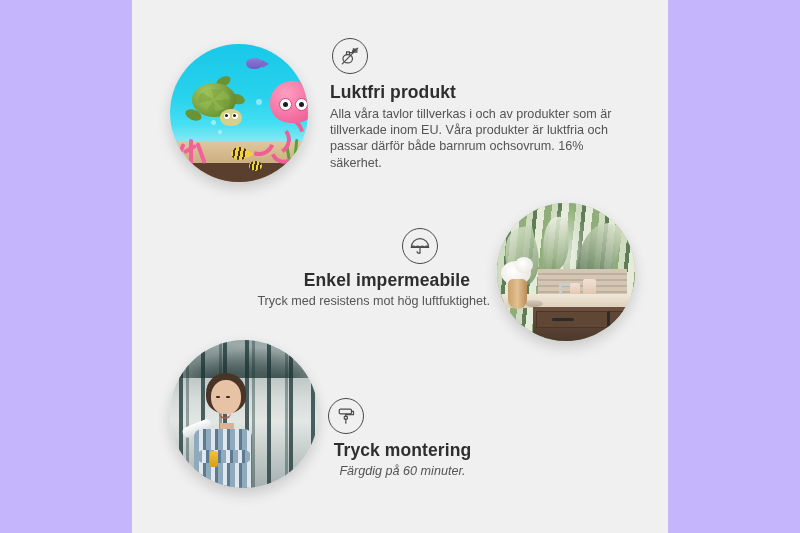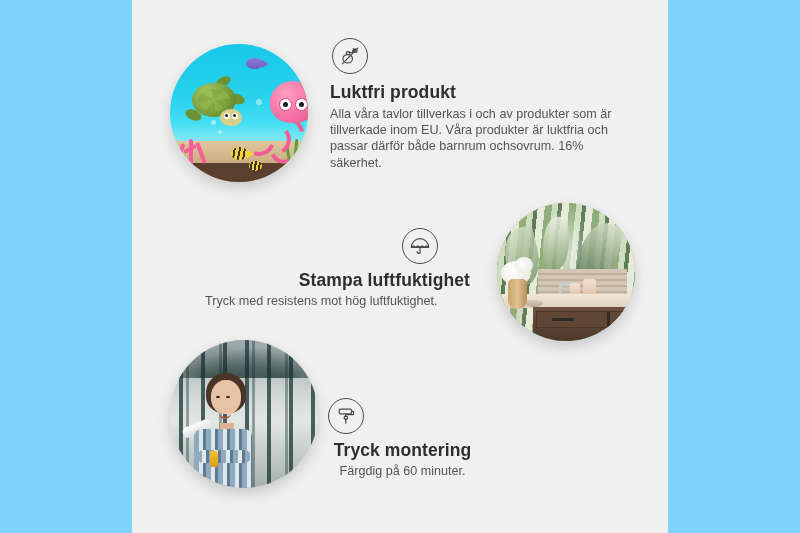--- a/index.html
+++ b/index.html
@@ -2,21 +2,21 @@
 <html><head>
 <meta charset="utf-8">
 <style>
   html,body{margin:0;padding:0;}
   body{
     width:800px;height:533px;
     background:#ffffff;
     font-family:"Liberation Sans","DejaVu Sans",sans-serif;
     overflow:hidden;
   }
-  #stage{position:relative;width:800px;height:533px;background:#7dd3fc;}
+  #stage{position:relative;width:800px;height:533px;background:#c4b5fd;}
 
   
   .panel{
     position:absolute;left:132px;top:0;width:536px;height:533px;
     background:#f0f0f0;
   }
 
   
   .circle{
     position:absolute;border-radius:50%;overflow:hidden;
@@ -165,27 +165,27 @@
   }
 
   #block-odor{left:330px;top:38px;width:300px;text-align:left;}
   #block-odor .ic{margin:0 0 8px 2px;}
   #block-odor h3.ttl{margin-bottom:3px;}
 
   #block-water{left:205px;top:228px;width:285px;text-align:center;}
   #block-water .icwrap{display:flex;justify-content:flex-end;padding-right:52px;}
   #block-water .ic{margin-bottom:6px;}
   #block-water h3.ttl{text-align:right;padding-right:20px;}
-  #block-water p.desc{text-align:left;}
+  #block-water p.desc{text-align:right;}
 
   #block-mount{left:300px;top:398px;width:205px;text-align:center;}
   #block-mount .icwrap{display:flex;justify-content:flex-start;padding-left:28px;}
   #block-mount .ic{margin-bottom:6px;}
   #block-mount h3.ttl{text-align:center;}
-  #block-mount p.desc{text-align:center;}
+  #block-mount p.desc{text-align:center;font-style:italic;}
 </style>
 </head>
 <body>
 
 <div id="stage">
 
   <div class="panel"></div>
 
   <div class="circle" id="circle-aquarium">
     <div class="scene">
@@ -287,21 +287,21 @@
     <div class="icwrap">
       <div class="ic">
         <svg width="22" height="22" viewBox="0 0 24 24" fill="none" stroke="#4a4a4a" stroke-width="1.3" stroke-linecap="round" stroke-linejoin="round">
           <path d="M2.6 13.4 A9.4 9.4 0 0 1 21.4 13.4 Z"></path>
           <path d="M2.6 13.4 q2.35 -2.6 4.7 0 q2.35 -2.6 4.7 0 q2.35 -2.6 4.7 0 q2.35 -2.6 4.7 0"></path>
           <line x1="12" y1="13.4" x2="12" y2="19.4"></line>
           <path d="M12 19.4 a1.9 1.9 0 0 1-3.2 -1.2"></path>
         </svg>
       </div>
     </div>
-    <h3 class="ttl">Stampa luftfuktighet</h3>
+    <h3 class="ttl">Enkel impermeabile</h3>
     <p class="desc">Tryck med resistens mot hög luftfuktighet.</p>
   </div>
 
   <div class="block" id="block-mount">
     <div class="icwrap">
       <div class="ic">
         <svg width="22" height="22" viewBox="0 0 24 24" fill="none" stroke="#4a4a4a" stroke-width="1.3" stroke-linecap="round" stroke-linejoin="round">
           <rect x="4.6" y="4.4" width="13.4" height="5.2" rx="1.5"></rect>
           <path d="M18 7 h2.2 v3.4 h-8.6 v2.0"></path>
           <rect x="10.1" y="12.4" width="3.4" height="3.0" rx="0.8"></rect>

